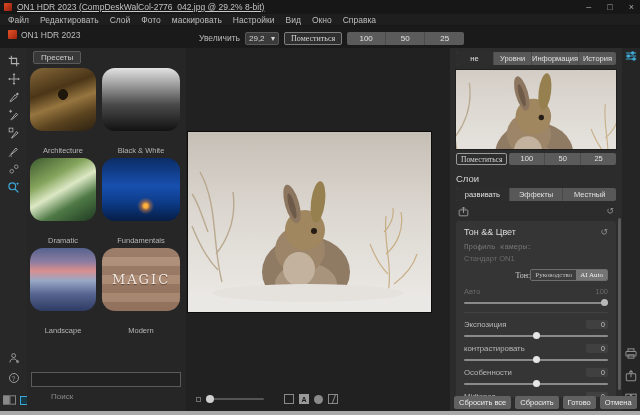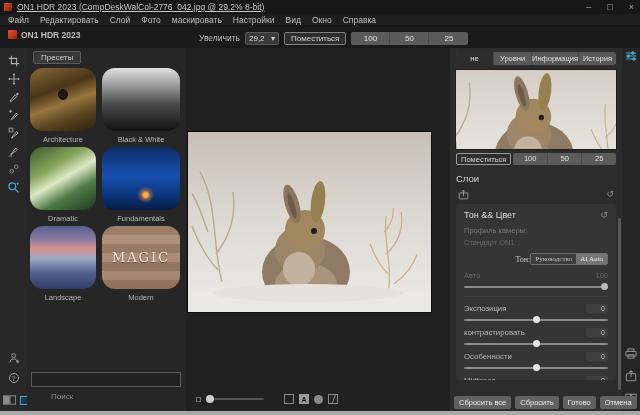--- a/index.html
+++ b/index.html
@@ -15,29 +15,29 @@
   .win-controls { position:absolute; right:6px; top:0; height:14px; display:flex; gap:16px; align-items:center; }
   .win-btn { font-size:9px; color:#a8a8a8; line-height:14px; cursor:default; }
 
   
   .menubar { position:absolute; left:0; top:14px; width:640px; height:12px; background:#1e1e1e;
     display:flex; align-items:center; gap:11px; padding-left:8px; border-bottom:1px solid #161616; }
   .menu-item { font-size:8.5px; color:#bdbdbd; white-space:nowrap; }
 
   
   .tabrow { position:absolute; left:0; top:26px; width:640px; height:22px; background:#1a1a1a; }
-  .doc-tab { position:absolute; left:8px; top:2px; height:13px; display:flex; align-items:center; gap:4px;font-weight:bold; }
+  .doc-tab { position:absolute; left:8px; top:2px; height:13px; display:flex; align-items:center; gap:4px; }
   .tab-logo { width:9px; height:9px; background:linear-gradient(135deg,#e85426,#9c2410); border-radius:1px; }
   .doc-tab span { font-size:8.5px; color:#bdbdbd; }
   .zoombar { position:absolute; left:199px; bottom:3px; height:14px; display:flex; align-items:center; gap:5px; }
   .zoom-label { font-size:8.5px; color:#bdbdbd; }
   .zoom-select { width:34px; height:13px; background:#3a3a3a; border:1px solid #585858; border-radius:2px;
     display:flex; align-items:center; justify-content:space-between; padding:0 3px; font-size:8px; color:#d5d5d5; }
   .fit-btn { height:13px; border:1px solid #7e7e7e; background:#2e2e2e; border-radius:2px;
-    font-size:8px; color:#d5d5d5; display:flex; align-items:center; padding:0 6px; }
+    font-size:8px; color:#d5d5d5; display:flex; align-items:center; padding:0 6px;font-family:Liberation Serif, serif; }
   .seg-bar { height:13px; background:#5b5b5b; border-radius:2px; display:flex; overflow:hidden; }
   .seg-bar .seg { width:39px; text-align:center; font-size:8px; color:#e2e2e2; line-height:13px; border-right:1px solid #4b4b4b; }
   .seg-bar .seg:last-child { border-right:none; }
 
   
   .main { position:absolute; left:0; top:48px; width:640px; height:363px; }
 
   
   .toolrail { position:absolute; left:0; top:0; width:27px; height:363px; background:#282828; }
   .tools-top { position:absolute; top:6px; left:0; width:27px; display:flex; flex-direction:column; align-items:center; gap:4px; }
@@ -49,21 +49,21 @@
   .teal-rect { width:12px; height:9px; border:1px solid #3fa9d6; background:#163945; }
 
   
   .presets { position:absolute; left:27px; top:0; width:159px; height:363px; background:#262626; }
   .presets-tab { position:absolute; left:6px; top:3px; height:13px; padding:0 7px; background:#383838;
     border:1px solid #5a5a5a; border-radius:2px; font-size:8px; color:#cfcfcf; line-height:12px; }
   .preset-grid { position:absolute; left:3px; top:20px; width:152px; display:grid;
     grid-template-columns:66px 78px; column-gap:6px; row-gap:3px; }
   .preset-cell { display:flex; flex-direction:column; }
   .thumb { width:100%; height:63px; border-radius:13px; }
-  .preset-label { font-size:7.5px; color:#b5b5b5; text-align:center; margin-top:4px; height:9px; }
+  .preset-label { font-size:7.5px; color:#b5b5b5; text-align:center; margin-top:15px; height:9px; }
   .t-architecture { background:radial-gradient(ellipse at 50% 42%, #1f170c 0%, #1f170c 10%, rgba(0,0,0,0) 11%),
     linear-gradient(160deg,#86683a 0%,#4a3517 35%,#96753f 55%,#5a431f 75%,#2c2110 100%); }
   .t-artistic { background:repeating-linear-gradient(90deg, rgba(44,36,64,.95) 0 5px, rgba(84,66,110,.8) 5px 9px) bottom / 100% 42% no-repeat,
     linear-gradient(#d9b0a8 0%,#e8c28f 28%,#b493ac 58%,#5a4a80 100%); }
   .t-bw { background:linear-gradient(180deg,#e2e2e2 0%,#9a9a9a 28%,#4a4a4a 58%,#121212 100%); }
   .t-dramatic { background:linear-gradient(150deg,#3c5a2e 0%,#85a45c 32%,#dce8c4 50%,#4f7a46 70%,#1f3a22 100%); }
   .t-fundamentals { background:radial-gradient(circle at 56% 76%, #ffb03a 0%, #ffb03a 3%, rgba(255,140,40,.45) 7%, rgba(0,0,0,0) 13%),
     linear-gradient(180deg,#0b2d66 0%,#1850b0 45%,#0c3a86 72%,#061d46 100%); }
   .t-landscape { background:linear-gradient(180deg,#54628e 0%,#8d7da0 22%,#d98f8f 36%,#97a8c6 52%,#54628e 74%,#2e3c64 100%); }
   .t-modern { background:repeating-linear-gradient(180deg, rgba(90,60,45,.25) 0 9px, rgba(0,0,0,0) 9px 18px),
@@ -108,21 +108,21 @@
   .edit-tab.active { background:#2d2d2d; }
   .iconrow { margin-top:4px; height:12px; display:flex; align-items:center; justify-content:space-between; padding:0 2px; }
   .reset-glyph { font-size:9px; color:#909090; line-height:10px; }
 
   .tone-card { position:relative; margin-top:4px; height:176px; background:#353535; border-radius:3px; padding:6px 8px; overflow:hidden; }
   .tone-head { display:flex; justify-content:space-between; align-items:center; }
   .tone-title { font-size:9px; color:#dcdcdc; }
   .dim { color:#787878; }
   .dim2 { color:#6a6a6a; }
   .small { font-size:7.5px; }
-  .profile-label { margin-top:6px; }
+  .profile-label { margin-top:6px;font-family:Liberation Mono, monospace; }
   .profile-value { margin-top:3px; }
   .tone-row { margin-top:6px; display:flex; justify-content:flex-end; align-items:center;font-family:Liberation Serif, serif; }
   .tone-label { font-size:8px; color:#cfcfcf; }
   .mode-group { display:flex; border-radius:2px; overflow:hidden; border:1px solid #6e6e6e; }
   .mode-btn { font-size:7px; padding:1px 4px; color:#c2c2c2; background:#3d3d3d; }
   .mode-btn.active { background:#757575; color:#f0f0f0; }
   .track { position:relative; height:2px; background:#8a8a8a; border-radius:1px; margin-top:6px; }
   .knob { position:absolute; top:-3px; width:7px; height:7px; border-radius:50%; background:#e6e6e6; }
   .knob.center { left:calc(50% - 3.5px); }
   .knob.right { left:calc(100% - 7px); background:#b8b8b8; }
@@ -398,20 +398,25 @@
         <div class="fit-btn">Поместиться</div>
         <div class="seg-bar">
           <span class="seg">100</span>
           <span class="seg">50</span>
           <span class="seg">25</span>
         </div>
       </div>
 
       <div class="layers-title">Слои</div>
 
+      <div class="edit-tabs">
+        <div class="edit-tab active">развивать</div>
+        <div class="edit-tab">Эффекты</div>
+        <div class="edit-tab">Местный</div>
+      </div>
 
       <div class="iconrow">
         <svg class="icon" width="11" height="11" viewBox="0 0 14 14" fill="none" stroke="#9a9a9a" stroke-width="1.2">
             <rect x="1.5" y="5" width="11" height="7.5" rx="1"></rect>
             <path d="M7 9V1.5M4.8 3.5L7 1.3l2.2 2.2"></path>
           </svg>
         <span class="reset-glyph">↺</span>
       </div>
 
       <div class="tone-card">

